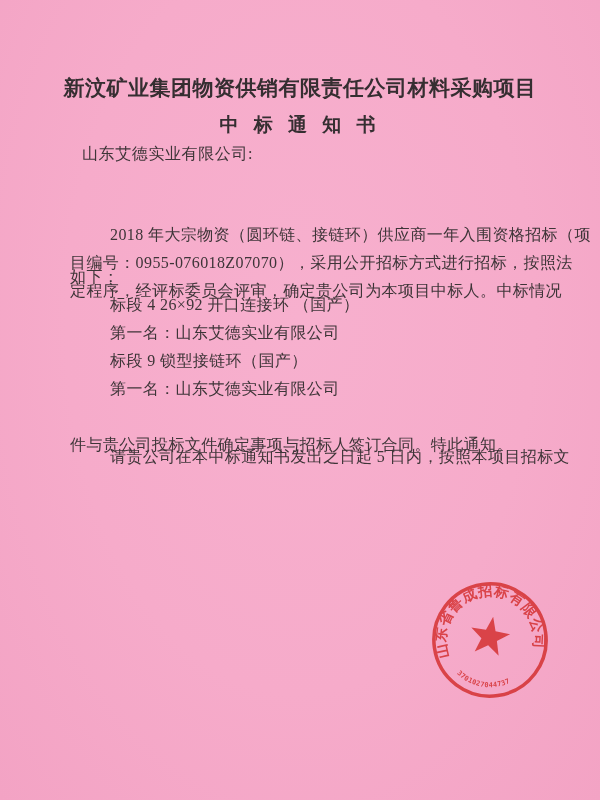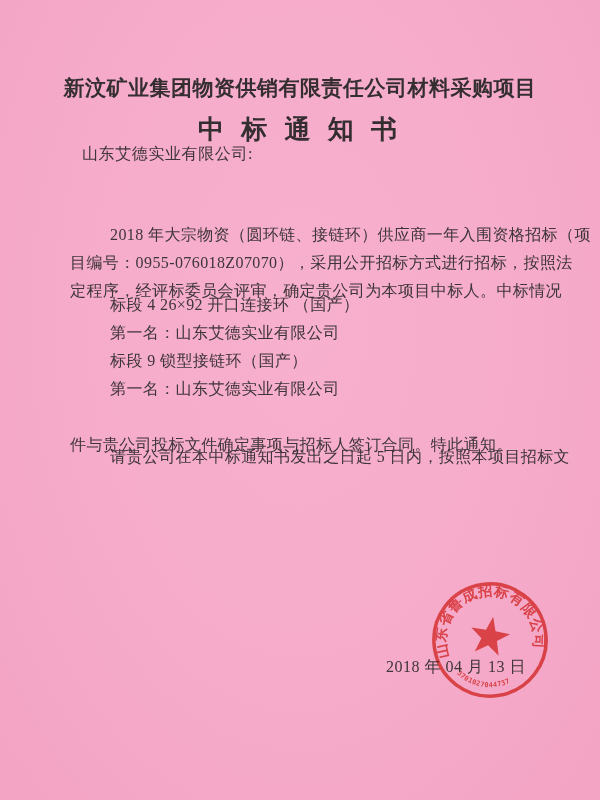--- a/index.html
+++ b/index.html
@@ -24,21 +24,21 @@
     position:absolute;left:0;right:0;top:74px;
     text-align:center;
     font-family:"Liberation Sans","DejaVu Sans",sans-serif;
     font-size:21px;font-weight:700;letter-spacing:0.5px;
     color:#352e31;
   }
   .title2{
     position:absolute;left:0;right:0;top:112px;
     text-align:center;
     font-family:"Liberation Sans","DejaVu Sans",sans-serif;
-    font-size:26px;font-weight:700;letter-spacing:5px;
+    font-size:19px;font-weight:700;letter-spacing:5px;
     color:#352e31;
   }
   .recipient{position:absolute;left:82px;top:144px;font-size:16px;letter-spacing:0.6px;}
   .contact-gap{display:inline-block;width:44px;}
   .phone-num{margin-left:10px;font-family:"DejaVu Serif",serif;}
   .agency{position:absolute;left:342px;top:628px;font-size:16px;letter-spacing:0.5px;}
   .dateline{position:absolute;left:386px;top:657px;font-size:16px;letter-spacing:0.5px;}
   .stamp{
     position:absolute;left:427px;top:577px;
     width:126px;height:126px;
@@ -56,31 +56,31 @@
 <div class="page">
 
   <div class="title1">新汶矿业集团物资供销有限责任公司材料采购项目</div>
   <div class="title2">中 标 通 知 书</div>
 
   <div class="recipient">山东艾德实业有限公司:</div>
 
   <div class="line just indent" style="top:185px">2018 年大宗物资（圆环链、接链环）供应商一年入围资格招标（项</div>
   <div class="line just" style="top:213px">目编号：0955-076018Z07070），采用公开招标方式进行招标，按照法</div>
   <div class="line just" style="top:241px">定程序，经评标委员会评审，确定贵公司为本项目中标人。中标情况</div>
+  <div class="line" style="top:267px">如下：</div>
 
   <div class="line indent" style="top:295px">标段 4 26×92 开口连接环 （国产）</div>
   <div class="line indent" style="top:323px">第一名：山东艾德实业有限公司</div>
   <div class="line indent" style="top:351px">标段 9 锁型接链环（国产）</div>
   <div class="line indent" style="top:379px">第一名：山东艾德实业有限公司</div>
 
   <div class="line just indent" style="top:407px">请贵公司在本中标通知书发出之日起 5 日内，按照本项目招标文</div>
   <div class="line" style="top:435px">件与贵公司投标文件确定事项与招标人签订合同。特此通知。</div>
 
 
-  <div class="dateline">2018 年 04 月 13 日</div>
 
   <svg class="stamp" viewBox="0 0 128 128" aria-hidden="true">
     <defs>
       <path id="arcTop" d="M 21 77.1 A 45 45 0 1 1 107 77.1" fill="none"></path>
       <path id="arcBottom" d="M 24.7 91.5 A 48 48 0 0 0 103.3 91.5" fill="none"></path>
     </defs>
     <circle cx="64" cy="64" r="57" fill="none" stroke-width="3.6" stroke="#dc4237"></circle>
     <polygon points="70.5,41.0 70.8,56.1 85.0,61.0 70.8,65.9 70.5,81.0 61.4,69.0 47.0,73.3 55.6,61.0 47.0,48.7 61.4,53.0" fill="#dc4237"></polygon>
     <text class="arc-company" fill="#dc4237">
       <textPath href="#arcTop" startOffset="2">山东省鲁成招标有限公司</textPath>

